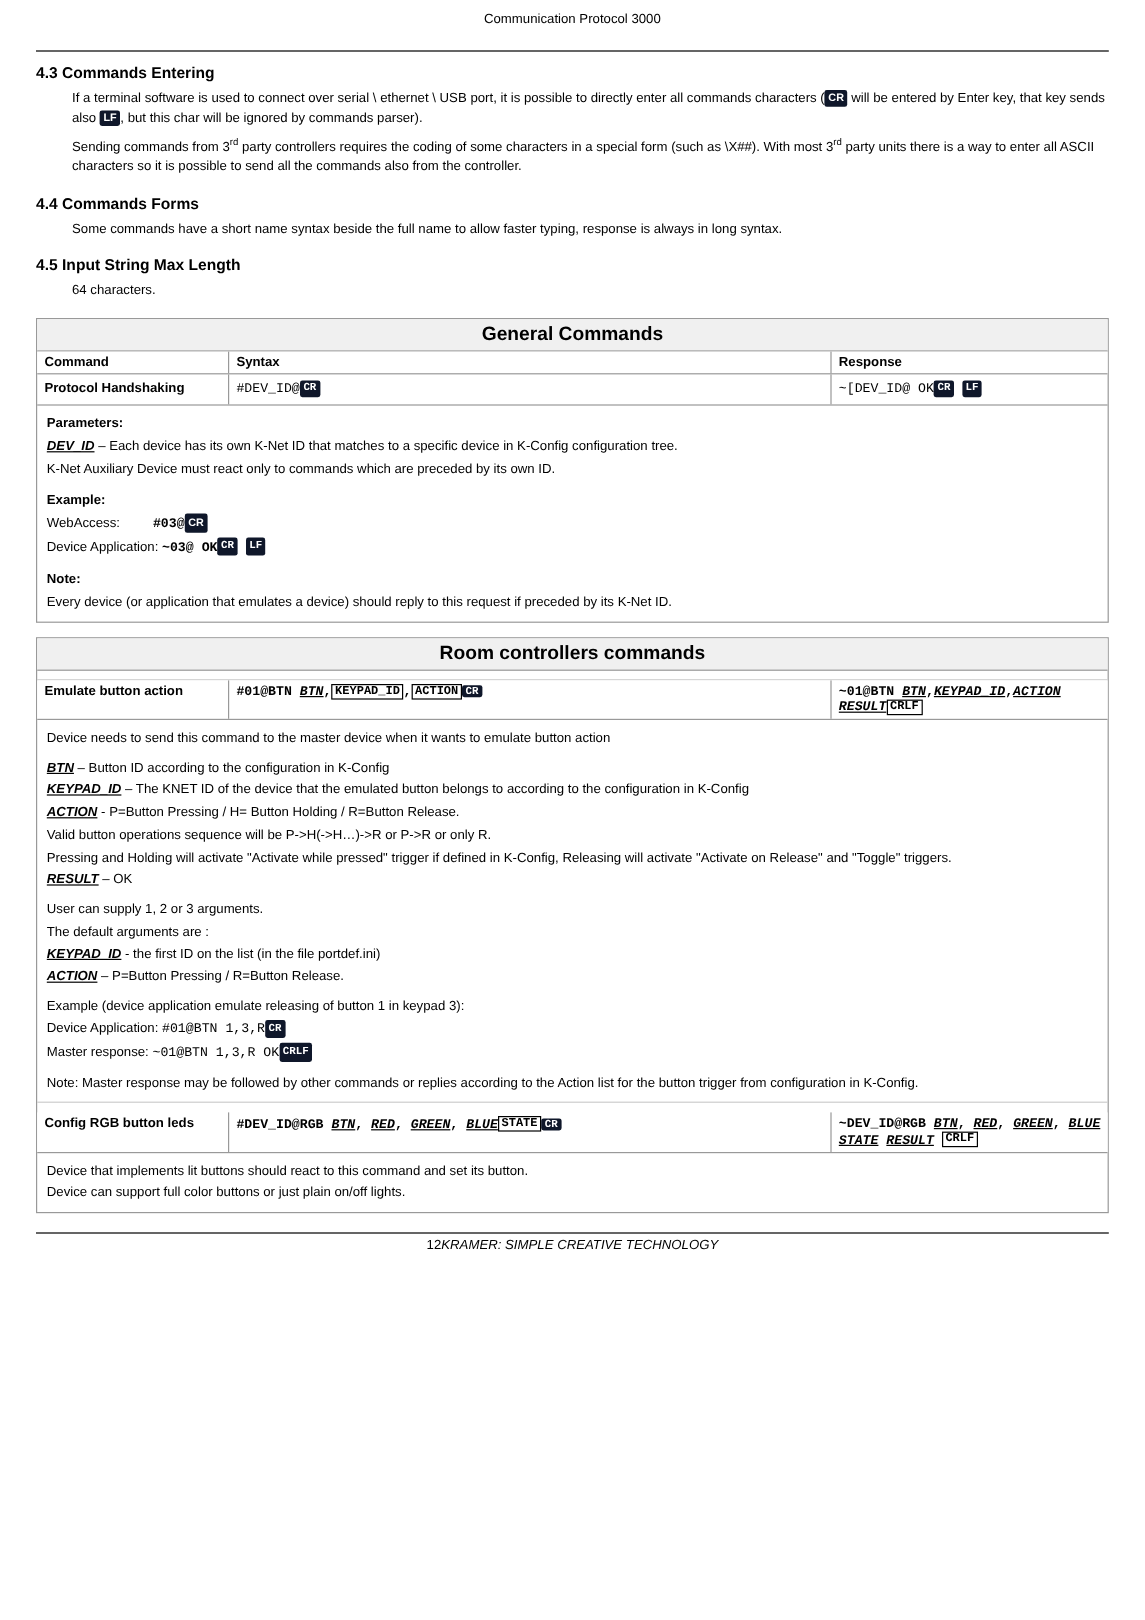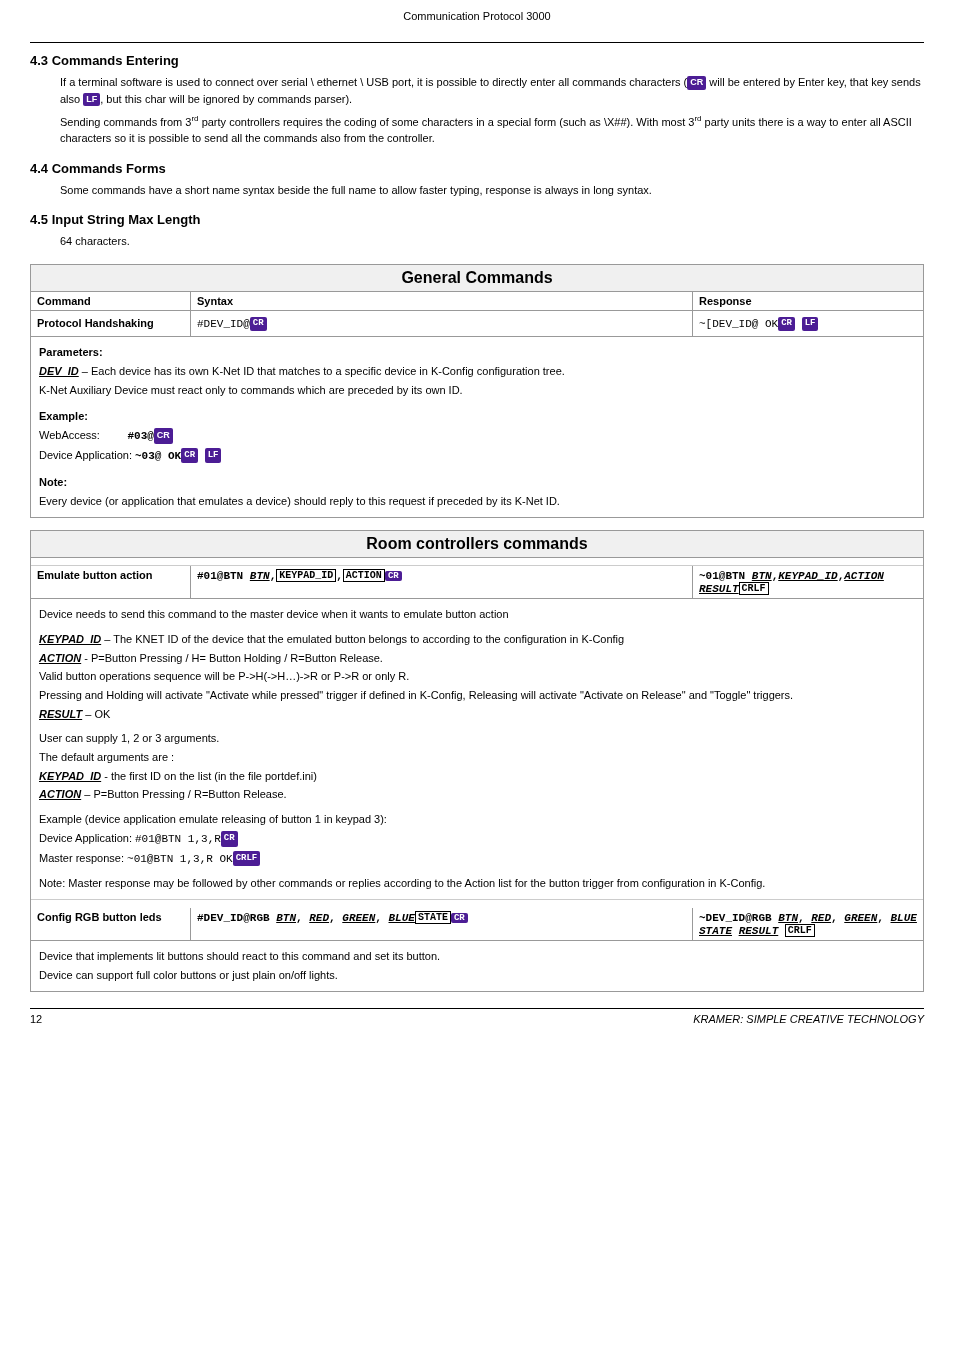--- a/index.html
+++ b/index.html
@@ -75,21 +75,21 @@
     .col-header-row > div:last-child { border-right: none; }
     .detail-block {
       padding: 6px 8px;
       line-height: 1.7;
       font-size: 11px;
       border-bottom: 1px solid #ccc;
     }
     .detail-block:last-child { border-bottom: none; }
     .page-footer {
       display: flex;
-      justify-content: space-between;
+      justify-content: center;
       margin-top: 16px;
       font-size: 11px;
       border-top: 1px solid #000;
       padding-top: 4px;
     }
     .syntax-mono {
       font-family: 'Courier New', monospace;
       font-size: 11px;
     }
     sup { font-size: 8px; }
@@ -97,21 +97,21 @@
       display: inline-block;
       border: 1px solid #000;
       padding: 0 2px;
       font-family: 'Courier New', monospace;
       font-size: 10px;
       vertical-align: middle;
       background: #fff;
     }
     .dark-badge {
       display: inline-block;
-      background: #4c1d95;
+      background: #0f172a;
       color: #fff;
       padding: 0 3px;
       font-size: 9px;
       font-weight: bold;
       vertical-align: middle;
       border-radius: 2px;
     }
   </style>
 </head>
 <body>
@@ -206,20 +206,21 @@
     <div class="col-response">
       <span class="syntax-mono">
         <span>~01@BTN </span><span class="italic underline">BTN</span><span>,</span><span class="italic underline">KEYPAD_ID</span><span>,</span><span class="italic underline">ACTION</span><br>
         <span class="italic underline">RESULT</span><span class="box-badge">CRLF</span>
       </span>
     </div>
   </div>
 
   <div class="detail-block">
     <div style="margin-bottom:6px;">Device needs to send this command to the master device when it wants to emulate button action</div>
+    <div><span class="italic underline bold">BTN</span><span> – Button ID according to the configuration in K-Config</span></div>
     <div><span class="italic underline bold">KEYPAD_ID</span><span> – The KNET ID of the device that the emulated button belongs to according to the configuration in K-Config</span></div>
     <div><span class="italic underline bold">ACTION</span><span> - P=Button Pressing / H= Button Holding / R=Button Release.</span></div>
     <div>Valid button operations sequence will be P-&gt;H(-&gt;H…)-&gt;R or P-&gt;R or only R.</div>
     <div>Pressing and Holding will activate "Activate while pressed" trigger if defined in K-Config, Releasing will activate "Activate on Release" and "Toggle" triggers.</div>
     <div><span class="italic underline bold">RESULT</span><span> – OK</span></div>
 
     <div style="margin-top:6px;">User can supply 1, 2 or 3 arguments.</div>
     <div>The default arguments are :</div>
     <div><span class="italic underline bold">KEYPAD_ID</span><span> - the first ID on the list (in the file portdef.ini)</span></div>
     <div><span class="italic underline bold">ACTION</span><span> – P=Button Pressing / R=Button Release.</span></div>

